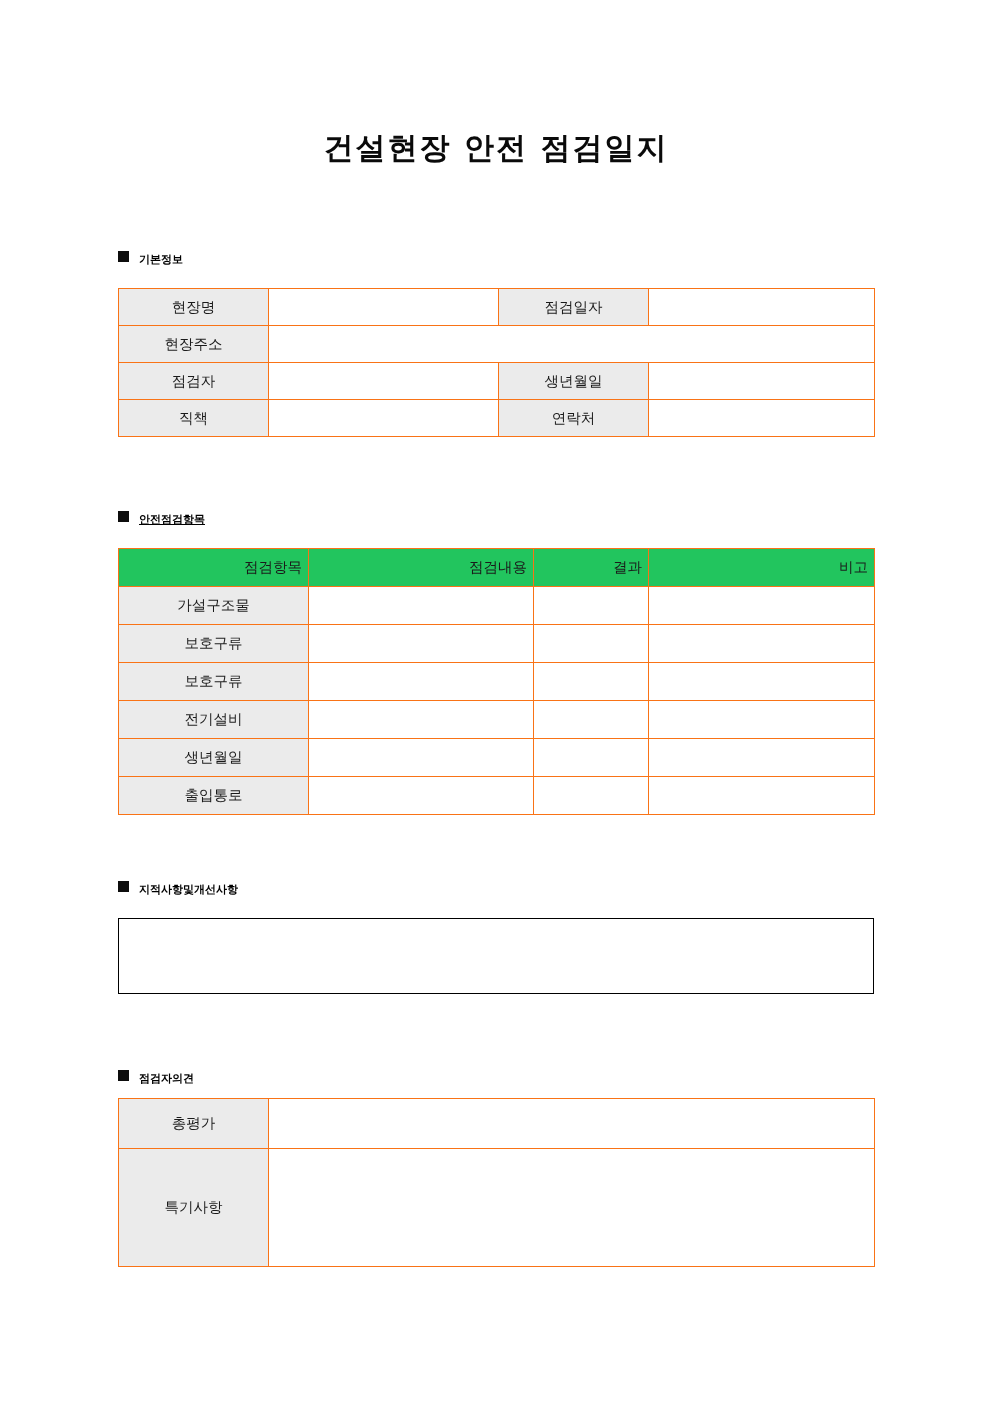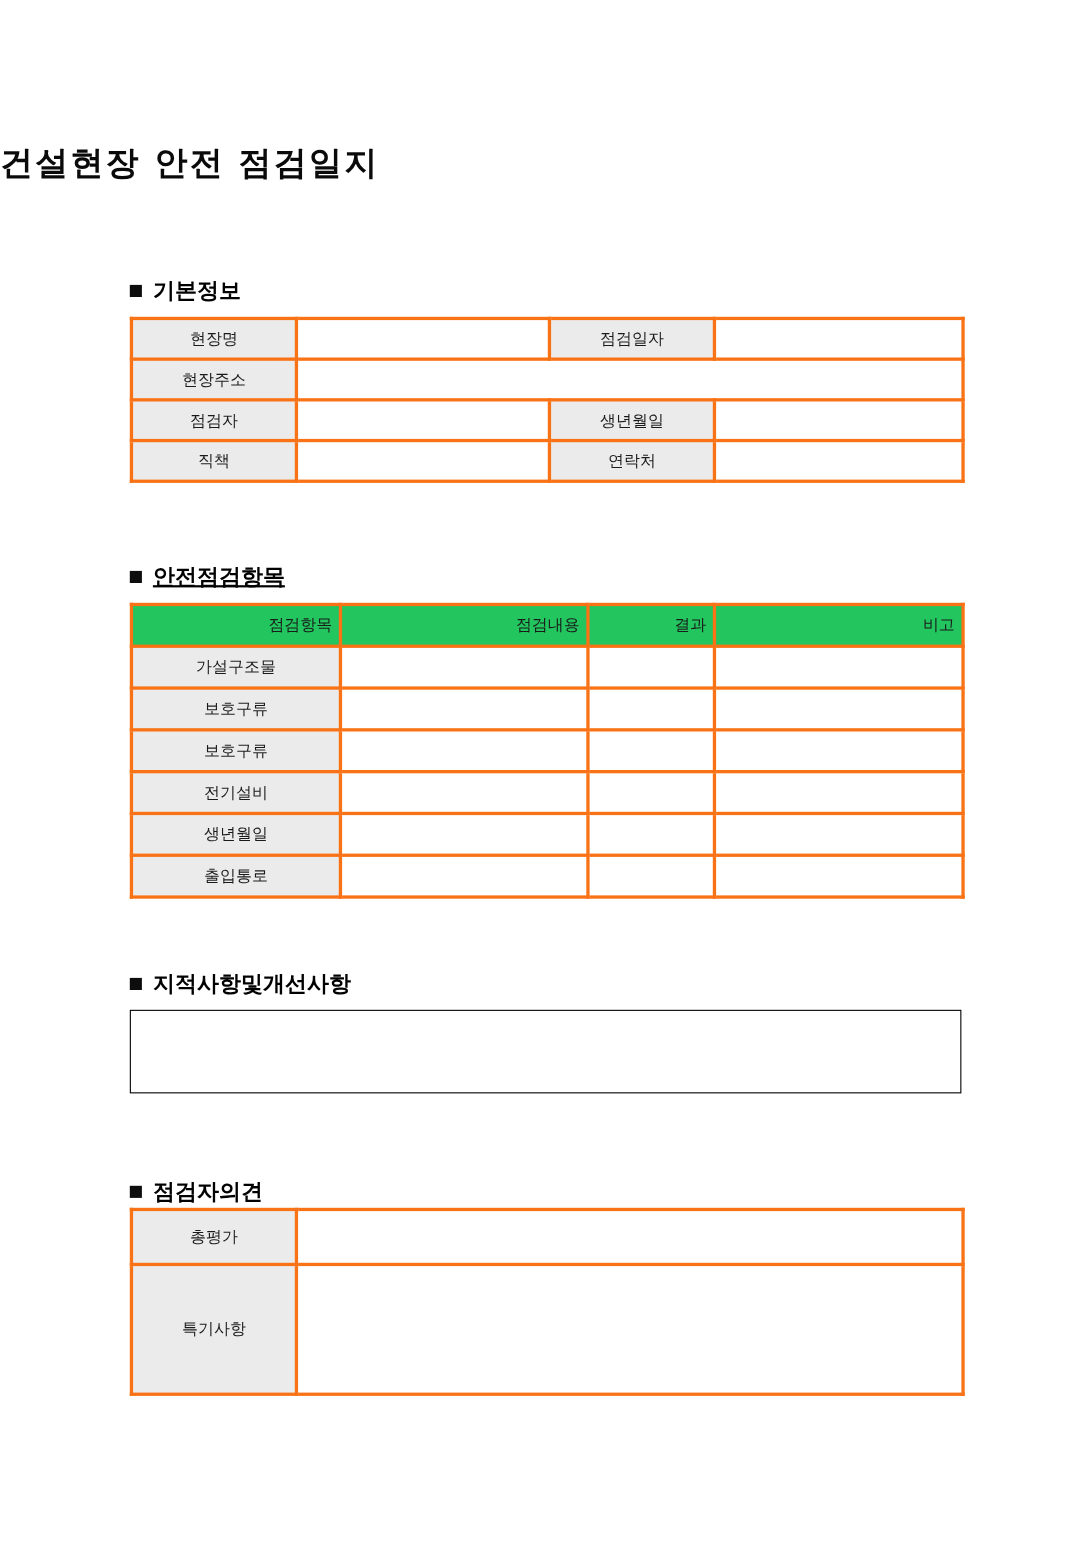--- a/index.html
+++ b/index.html
@@ -22,32 +22,32 @@
     height: 1403px;
     box-sizing: border-box;
   }
 
   
   .doc-title {
     position: absolute;
     left: 0;
     top: 128px;
     width: 992px;
-    text-align: left;
+    text-align: center;
     font-size: 30px;
     font-weight: bold;
     letter-spacing: 2px;
     color: #0a0a0a;
   }
 
   
   .section-head {
     position: absolute;
     left: 118px;
-    font-size: 20px;
+    font-size: 11px;
     font-weight: bold;
     color: #000000;
     white-space: nowrap;
     letter-spacing: 0px;
     text-align: center;
   }
   .section-head .bullet {
     display: inline-block;
     width: 11px;
     height: 11px;
@@ -63,21 +63,21 @@
   
   table.form {
     position: absolute;
     border-collapse: collapse;
     table-layout: fixed;
     left: 118px;
     width: 756px;
     background: #ffffff;
   }
   table.form td {
-    border: 3px solid #f97316;
+    border: 1px solid #f97316;
     padding: 0 6px;
     font-size: 14.5px;
     color: #1a1a1a;
     height: 37px;
     box-sizing: border-box;
     vertical-align: middle;
   }
   td.lbl {
     background: #ebebeb;
     text-align: center;

